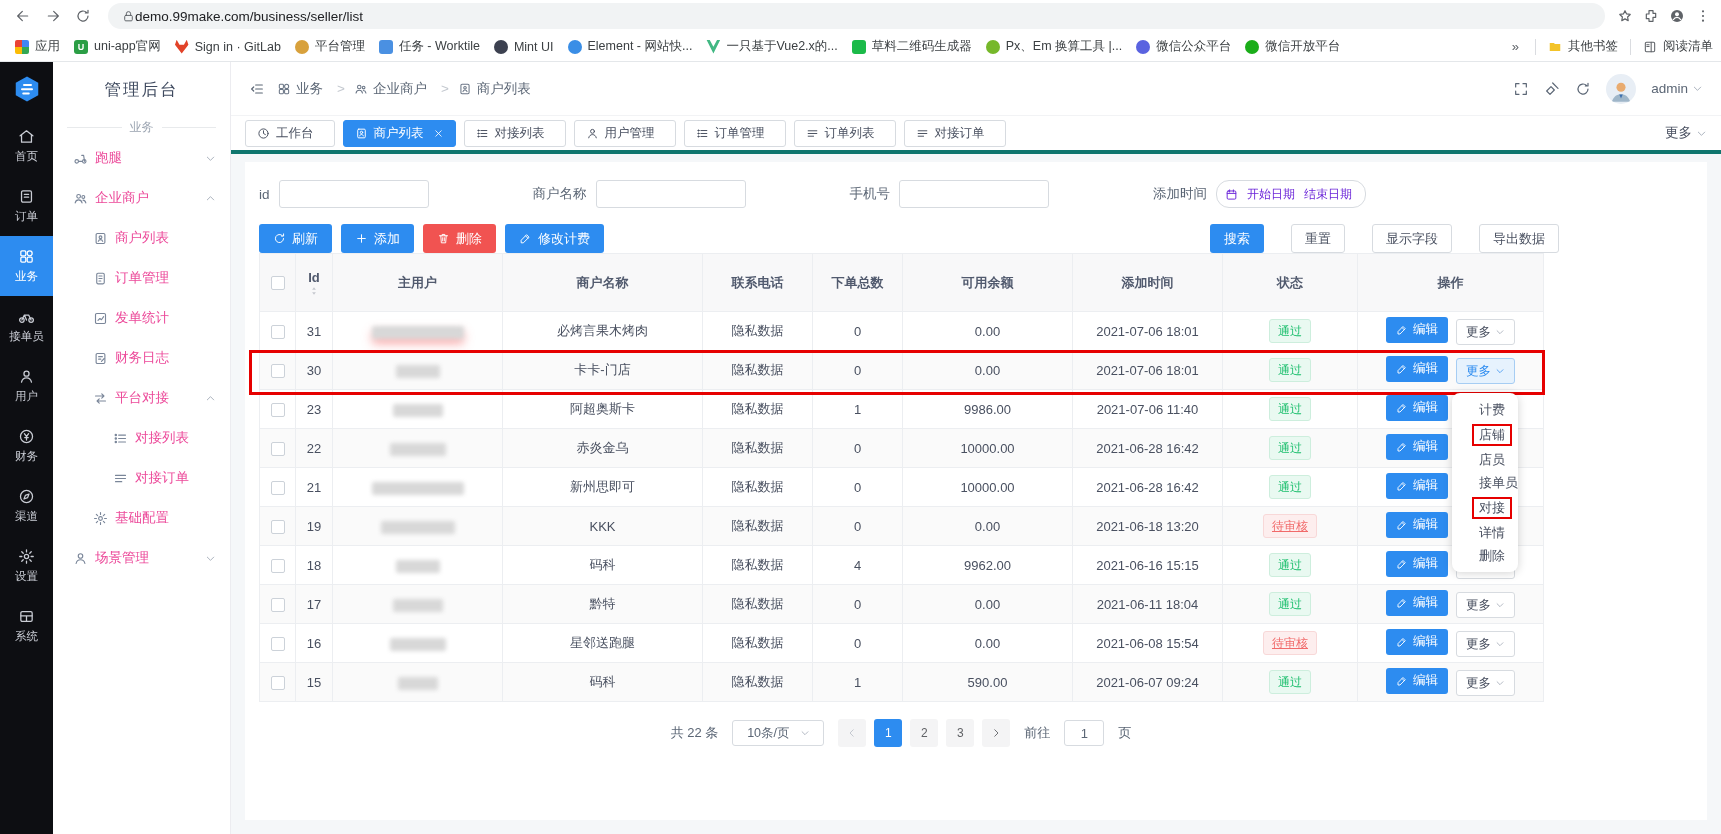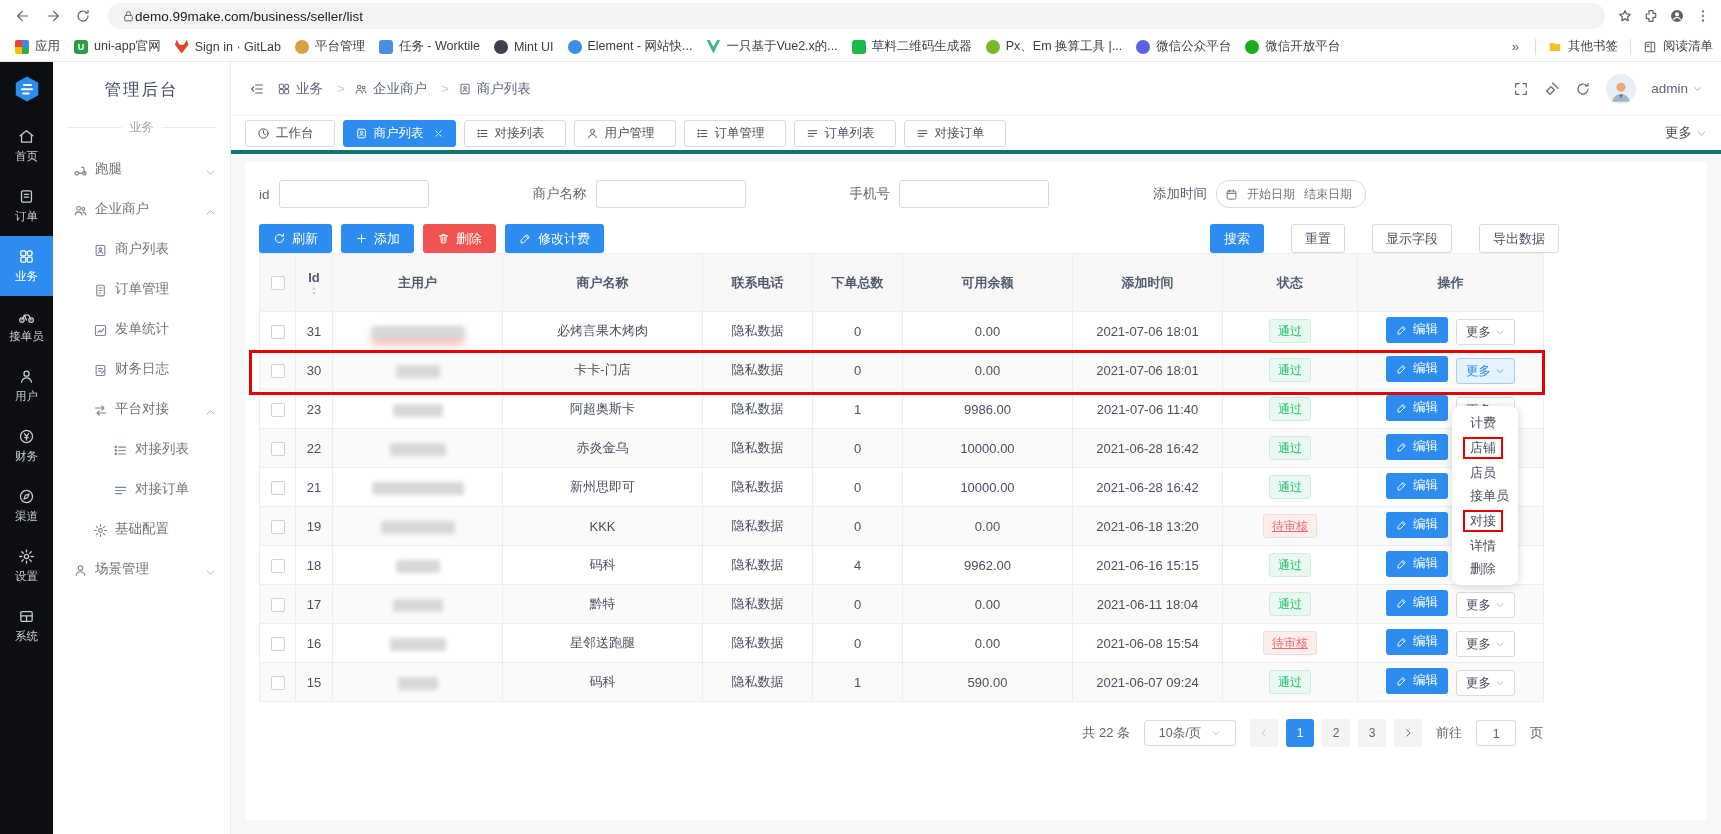--- a/index.html
+++ b/index.html
@@ -37,21 +37,21 @@
 .rail-logo { height:54px; display:flex; align-items:center; justify-content:center; }
 .rail-logo svg { width:30px; height:30px; }
 .rail-item { height:60px; display:flex; flex-direction:column; align-items:center; justify-content:center; gap:4px; font-size:11.5px; cursor:pointer; }
 .rail-item .ic { font-size:17px; }
 .rail-item.active { background:#2d8cf0; color:#fff; }
 
 .snav { width:178px; background:#fff; border-right:1px solid #ececf0; flex:none; }
 .snav-title { height:54px; line-height:54px; text-align:center; font-size:16.5px; color:#3f4a5f; letter-spacing:2px; }
 .snav-sec { display:flex; align-items:center; gap:8px; padding:0 14px; height:22px; color:#9aa3b0; font-size:12px; }
 .snav-sec .line { flex:1; height:1px; background:#e8eaec; }
-.mi { height:40px; display:flex; align-items:flex-end; font-size:13.5px; color:#737373; cursor:pointer; }
+.mi { height:40px; display:flex; align-items:center; font-size:13.5px; color:#ec4899; cursor:pointer; }
 .mi .ic { margin-right:7px; font-size:15px; color:#7a8699; }
 .mi .chev { margin-left:auto; margin-right:14px; font-size:11px; color:#9aa3b0; }
 .mi.l1 { padding-left:20px; } .mi.l2 { padding-left:40px; } .mi.l3 { padding-left:60px; }
 
 .main { flex:1; display:flex; flex-direction:column; min-width:0; }
 .mhead { height:54px; background:#fff; display:flex; align-items:center; padding:0 18px; border-bottom:1px solid #f2f3f5; }
 .collapse-ic { font-size:16px; color:#5b6675; margin-right:12px; }
 .crumbs { display:flex; align-items:center; font-size:13.5px; color:#5b6675; }
 .crumb { display:flex; align-items:center; gap:5px; }
 .crumb .ic { font-size:14px; color:#6b7686; }
@@ -72,21 +72,21 @@
 .tabs-more .ic { font-size:11px; color:#9aa3b0; }
 
 .content { flex:1; background:#f5f7f9; padding:8px 14px 14px; }
 .card { background:#fff; height:100%; padding:18px 14px 0; position:relative; }
 
 
 .frow { display:flex; align-items:center; gap:104px; margin-bottom:16px; }
 .fg { display:flex; align-items:center; }
 .fl { font-size:13.5px; color:#5b6675; margin-right:9px; white-space:nowrap; }
 .fi { width:150px; height:28px; border:1px solid #d7dbe0; border-radius:3px; outline:none; padding:0 8px; font:inherit; background:#fff; }
-.drange { width:150px; height:28px; border:1px solid #d7dbe0; border-radius:13px; display:flex; align-items:center; gap:9px; padding:0 8px; color:#737373; font-size:12px; background:#fff; }
+.drange { width:150px; height:28px; border:1px solid #d7dbe0; border-radius:13px; display:flex; align-items:center; gap:9px; padding:0 8px; color:#6d28d9; font-size:12px; background:#fff; }
 .drange .ic { font-size:13px; }
 
 
 .brow { display:flex; align-items:center; gap:9px; width:1300px; }
 .btn { height:29px; padding:0 13px; border-radius:3px; border:1px solid transparent; display:inline-flex; align-items:center; gap:6px; font-size:13px; background:#fff; cursor:pointer; font-family:inherit; }
 .btn .ic { font-size:13px; }
 .btn-blue { background:#2d8cf0; color:#fff; }
 .btn-red { background:#f15351; color:#fff; }
 .btn-plain { border-color:#d7dbe0; color:#495060; }
 .brow-right { margin-left:auto; display:flex; gap:27px; }
@@ -107,27 +107,27 @@
 .badge.pass { color:#19be6b; background:#e9f9f1; border:1px solid #cdeedd;text-align:center; }
 .badge.pend { color:#f16a6a; background:#fdeeee; border:1px solid #f8d8d8;text-decoration:underline; }
 .ebtn { display:inline-flex; align-items:center; gap:5px; height:26px; padding:0 10px; background:#2d8cf0; color:#fff; border:none; border-radius:3px; font-size:12.5px; cursor:pointer; font-family:inherit; }
 .ebtn .ic { font-size:12px; }
 .morebtn { display:inline-flex; align-items:center; gap:4px; height:26px; padding:0 9px; border:1px solid #d7dbe0; border-radius:3px; color:#495060; background:#fff; font-size:12.5px; margin-left:8px; cursor:pointer; font-family:inherit; }
 .morebtn .ic { font-size:10px; color:#9aa3b0; }
 .morebtn.hl { background:#e6f2fd; border-color:#a6cdf3; color:#2d8cf0; }
 .morebtn.hl .ic { color:#2d8cf0; }
 
 .ann-row { position:absolute; left:-10px; top:97px; width:calc(100% + 12px); height:45px; border:3px solid #e60000; pointer-events:none; z-index:4; }
-.dd { position:absolute; top:153px; right:25px; width:66px; background:#fff; border-radius:8px; box-shadow:0 1px 10px rgba(0,0,0,.18); padding:5px 7px; z-index:5; }
+.dd { position:absolute; top:140px; right:25px; width:66px; background:#fff; border-radius:8px; box-shadow:0 1px 10px rgba(0,0,0,.18); padding:5px 16px; z-index:5; }
 .dd-item { padding:2.5px 11px; font-size:13px; color:#495060; cursor:pointer; white-space:nowrap; }
 .dd-item .lbl { display:inline-block; }
 .dd-item .lbl.ann { border:2px solid #e60000; padding:0 5px; margin:0 -7px; }
 
 
-.pgn { display:flex; align-items:center; justify-content:flex-end; gap:14px; height:62px; width:1284px; font-size:13px; color:#5b6675; }
+.pgn { display:flex; align-items:center; justify-content:center; gap:14px; height:62px; width:1284px; font-size:13px; color:#5b6675; }
 .psel { width:92px; height:26px; border:1px solid #d7dbe0; border-radius:3px; display:flex; align-items:center; justify-content:center; gap:10px; font-size:12.5px; cursor:pointer; }
 .psel .ic { font-size:10px; color:#9aa3b0; }
 .pbtns { display:flex; gap:8px; align-items:center; }
 .pbtn { min-width:28px; height:28px; border-radius:3px; background:#f4f4f5; color:#606266; display:flex; align-items:center; justify-content:center; font-size:12px; cursor:pointer; border:none; font-family:inherit; }
 .pbtn.cur { background:#2d8cf0; color:#fff; }
 .pbtn.dis { color:#c0c4cc; }
 .goto-input { width:40px; height:26px; border:1px solid #d7dbe0; border-radius:3px; text-align:center; font:inherit; color:#5b6675; outline:none; }
 </style>
 </head>
 <body>

